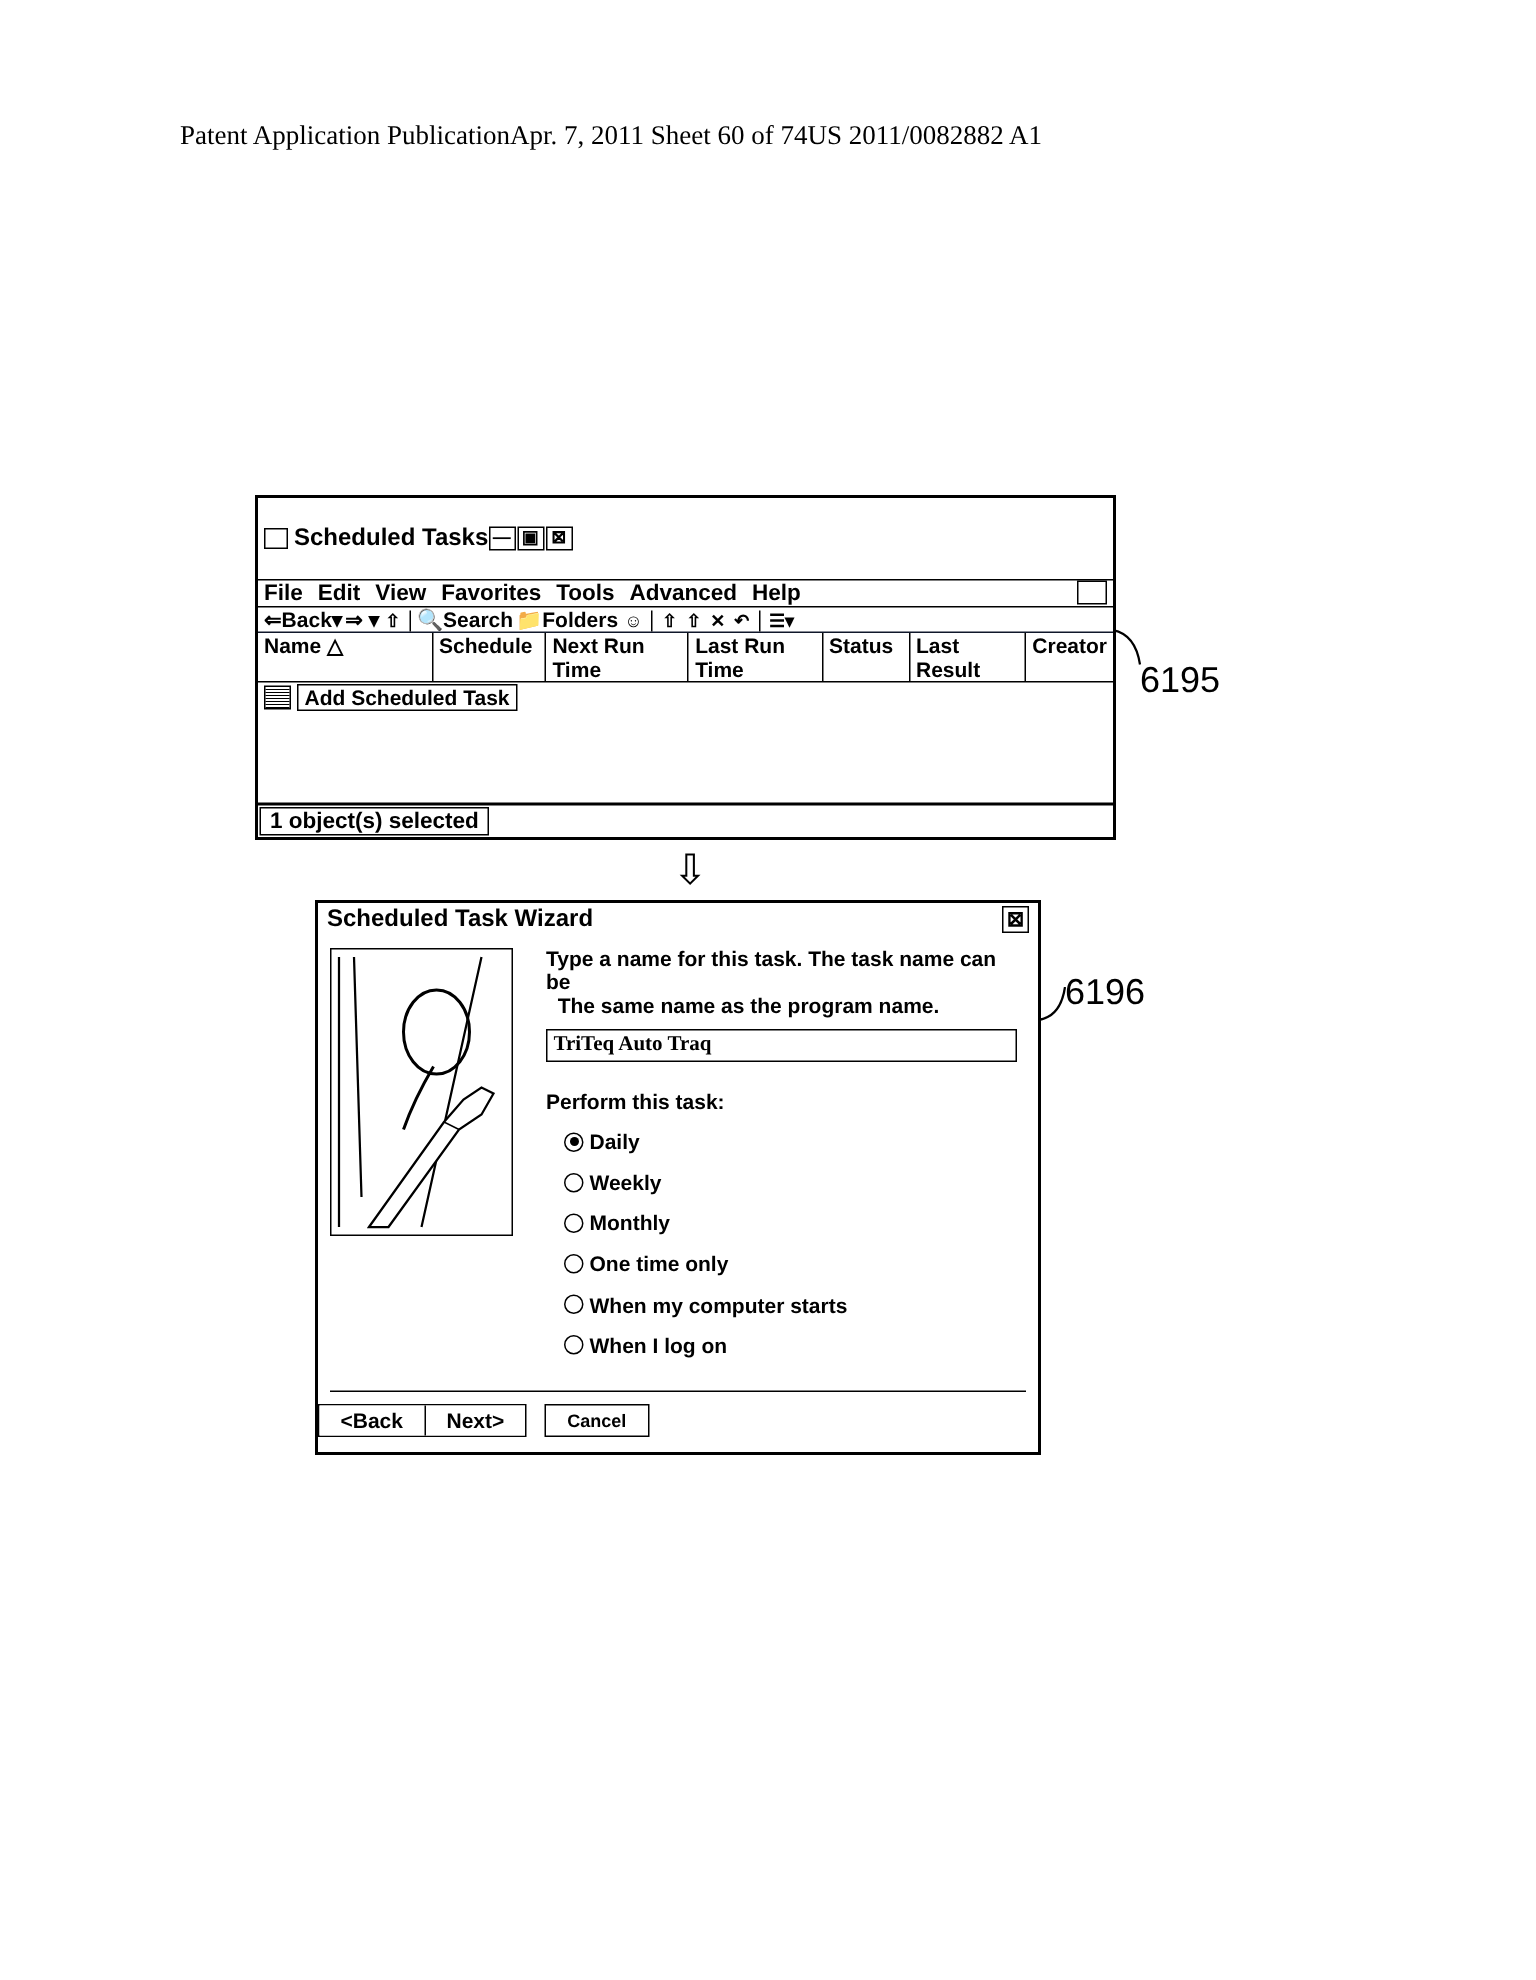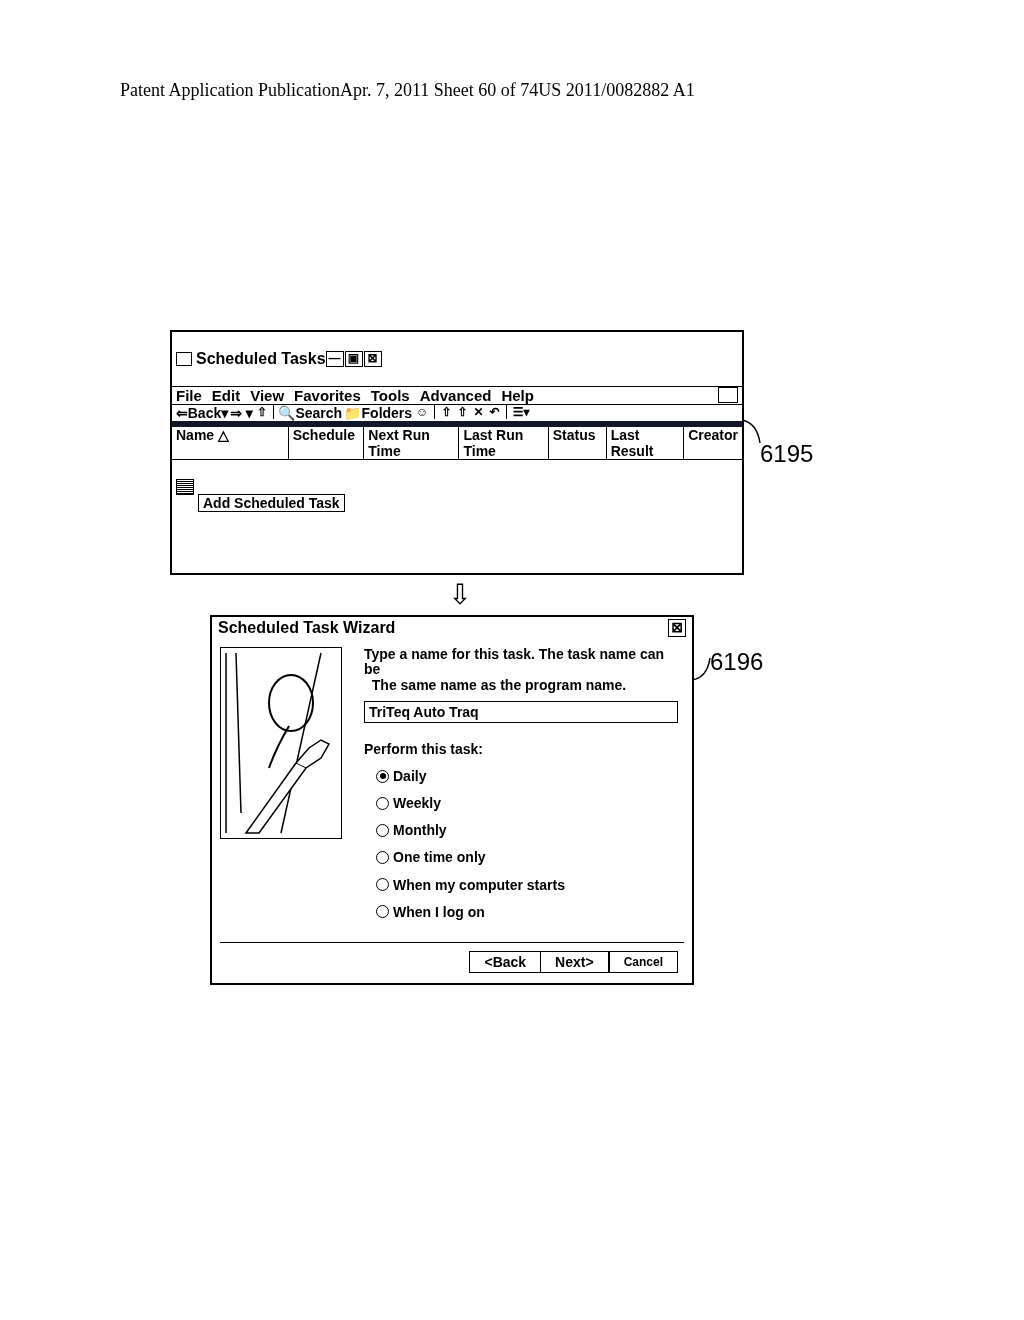--- a/index.html
+++ b/index.html
@@ -78,25 +78,25 @@
     padding: 0px 4px;
     font-size: 15px;
   }
   .menu-items { display: flex; gap: 10px; }
   .menu-right-icon {
     width: 18px;
     height: 14px;
     border: 1px solid #000;
   }
   .toolbar {
-    border-bottom: 6px solid #0f172a;
+    border-bottom: 1px solid #0f172a;
     padding: 0 4px;
     font-size: 14px;
     display: flex;
-    align-items: flex-start;
+    align-items: flex-end;
     gap: 2px;
   }
   .toolbar-sep { border-left: 1px solid #000; height: 14px; margin: 0 2px; }
   .toolbar-icon {
     display: inline-block;
     font-size: 12px;
     padding: 0 2px;
   }
   .columns {
     display: flex;
@@ -117,21 +117,20 @@
   }
   .task-icon {
     width: 16px;
     height: 14px;
     border: 1px solid #000;
     background: repeating-linear-gradient(0deg, #000, #000 1px, #fff 1px, #fff 2px);
   }
   .task-label {
     border: 1px solid #000;
     padding: 0 4px;
-    margin-top: 33px;
   }
   .content-space { height: 60px; }
   .status-bar {
     border-top: 2px solid #000;
     font-size: 15px;
   }
   .status-cell {
     border: 1px solid #000;
     display: inline-block;
     padding: 0 6px;
@@ -180,21 +179,21 @@
     position: relative;
     overflow: hidden;
   }
   .wizard-image svg { width: 100%; height: 100%; }
   .wizard-right { flex: 1; font-size: 14px; }
   .wizard-prompt { line-height: 1.1; margin-bottom: 8px; }
   .wizard-input {
     border: 1.5px solid #000;
     padding: 2px 4px;
     width: 95%;
-    font-family: Liberation Sans, sans-serif;
+    font-family: Liberation Serif, serif;
     font-weight: bold;
     font-size: 14px;
     margin-bottom: 18px;
   }
   .wizard-perform { margin-bottom: 6px; }
   .radio-row {
     display: flex;
     align-items: center;
     gap: 4px;
     margin-left: 12px;
@@ -217,22 +216,22 @@
     height: 6px;
     background: #000;
     border-radius: 50%;
   }
   .wizard-sep {
     border-top: 1px solid #000;
     margin: 14px 8px 8px 8px;
   }
   .wizard-buttons {
     display: flex;
-    justify-content: flex-end;
-    gap: 0;
+    justify-content: flex-start;
+    gap: 12px;
     padding: 0 14px 10px 0;
   }
   .wizard-btn-group {
     display: flex;
     border: 1.5px solid #000;
   }
   .wizard-btn {
     padding: 2px 14px;
     font-size: 14px;
     font-family: inherit;
@@ -329,20 +328,23 @@
       <div class="col" style="width:82px">Last Run Time</div>
       <div class="col" style="width:50px">Status</div>
       <div class="col" style="width:70px">Last Result</div>
       <div class="col" style="flex:1">Creator</div>
     </div>
     <div class="task-row">
       <span class="task-icon"></span>
       <span class="task-label">Add Scheduled Task</span>
     </div>
     <div class="content-space"></div>
+    <div class="status-bar">
+      <span class="status-cell">1 object(s) selected</span>
+    </div>
   </div>
 
   <div class="arrow-down">⇩</div>
 
   <div class="wizard">
     <div class="wizard-title">
       <span>Scheduled Task Wizard</span>
       <span class="wizard-close">⊠</span>
     </div>
     <div class="wizard-body">

